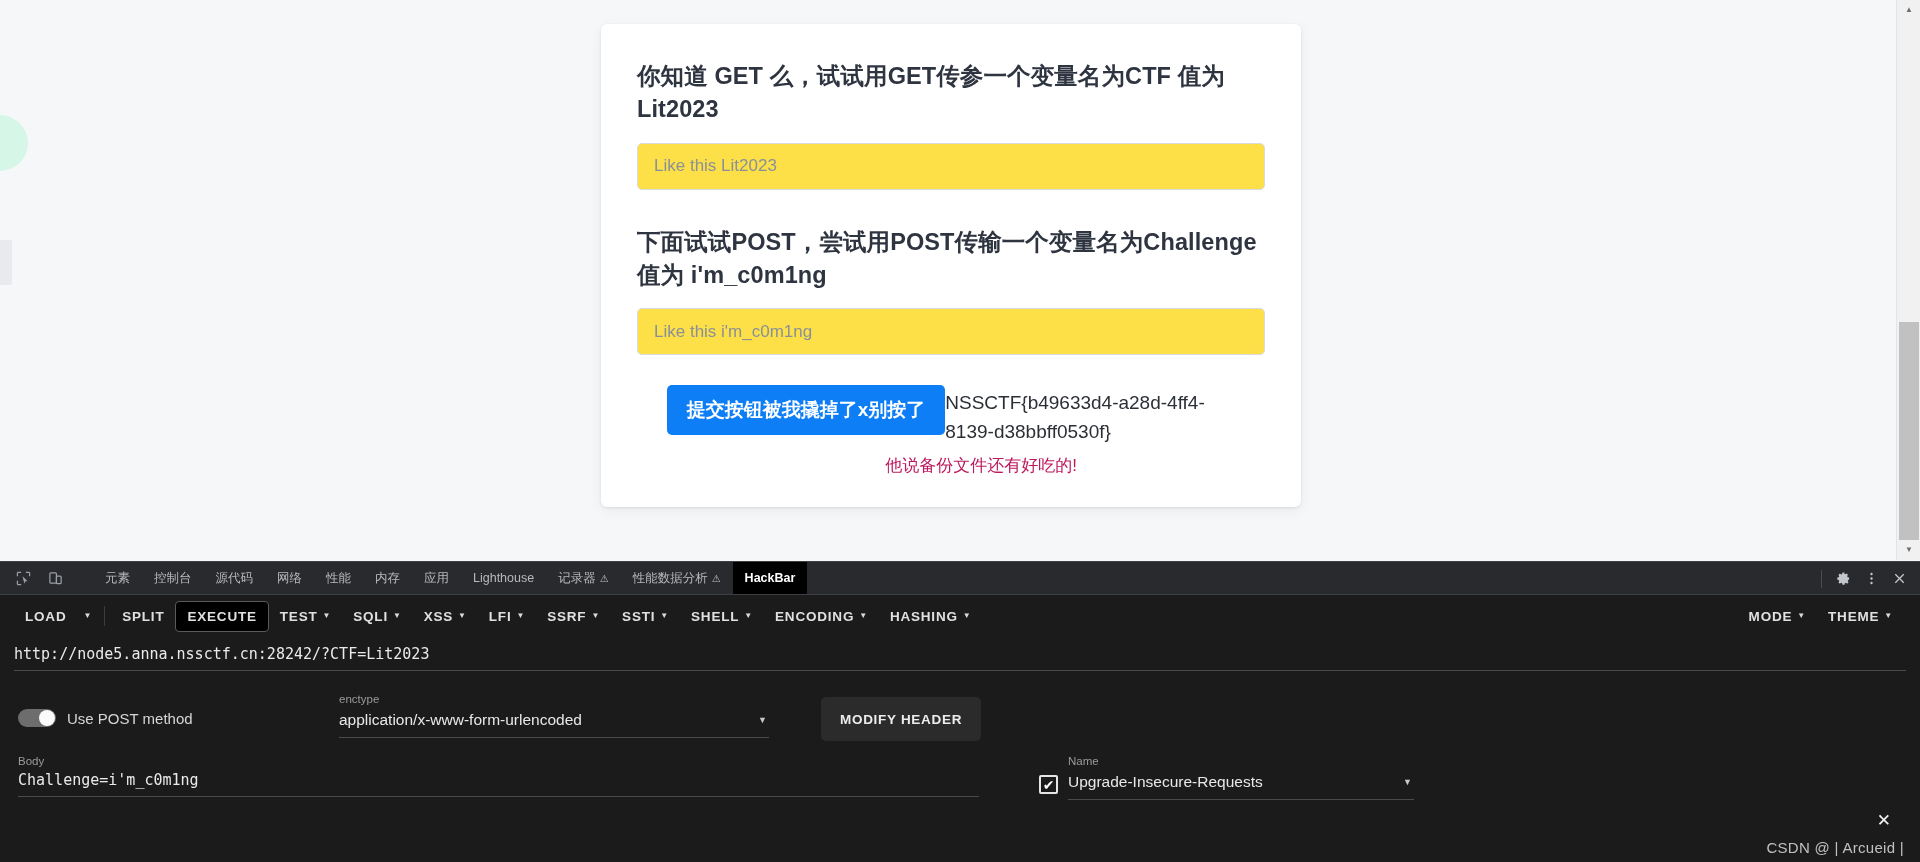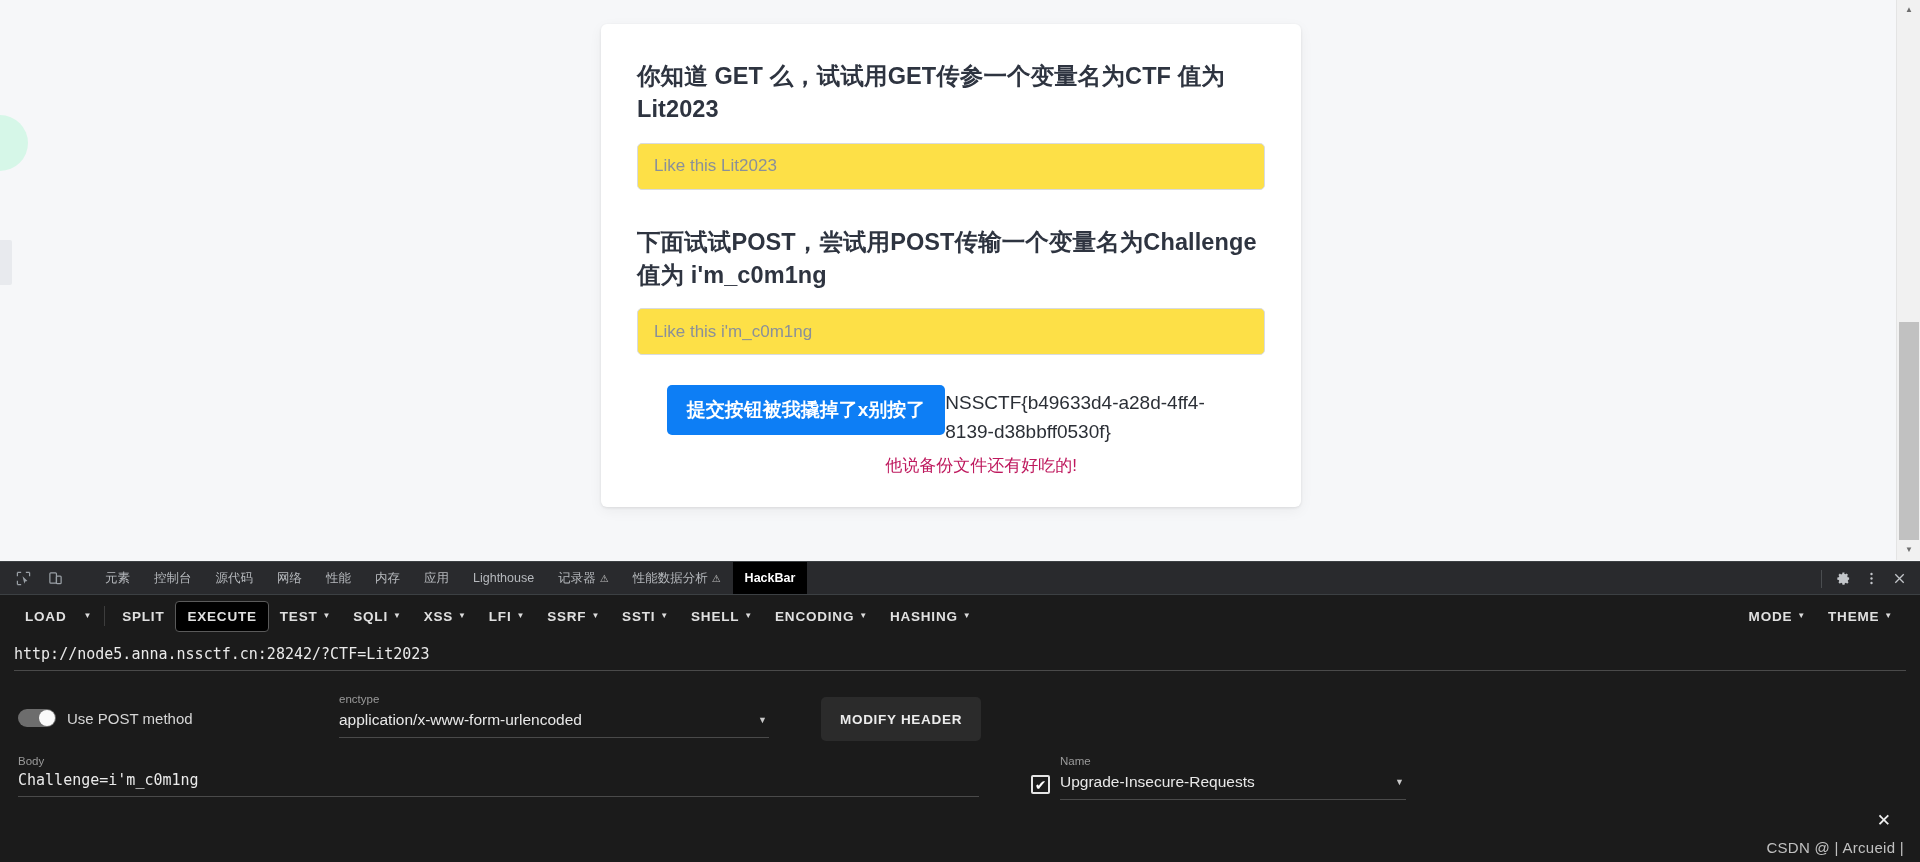--- a/index.html
+++ b/index.html
@@ -298,20 +298,21 @@
     letter-spacing: 0.7px;
     padding: 13px 19px;
     cursor: pointer;
     font-family: "Liberation Sans", sans-serif;
     height: 44px;
   }
 
   .hb-row3 {
     display: flex; align-items: flex-start;
     margin-top: 14px;
+    gap: 8px;
   }
   .hb-body-col { width: 965px; padding-left: 4px; }
 
   .hb-header-col {
     display: flex; align-items: flex-end;
     padding-left: 52px; gap: 10px; flex: 1;
   }
   .hb-check {
     width: 19px; height: 19px;
     border: 2px solid #e5e5e5;

